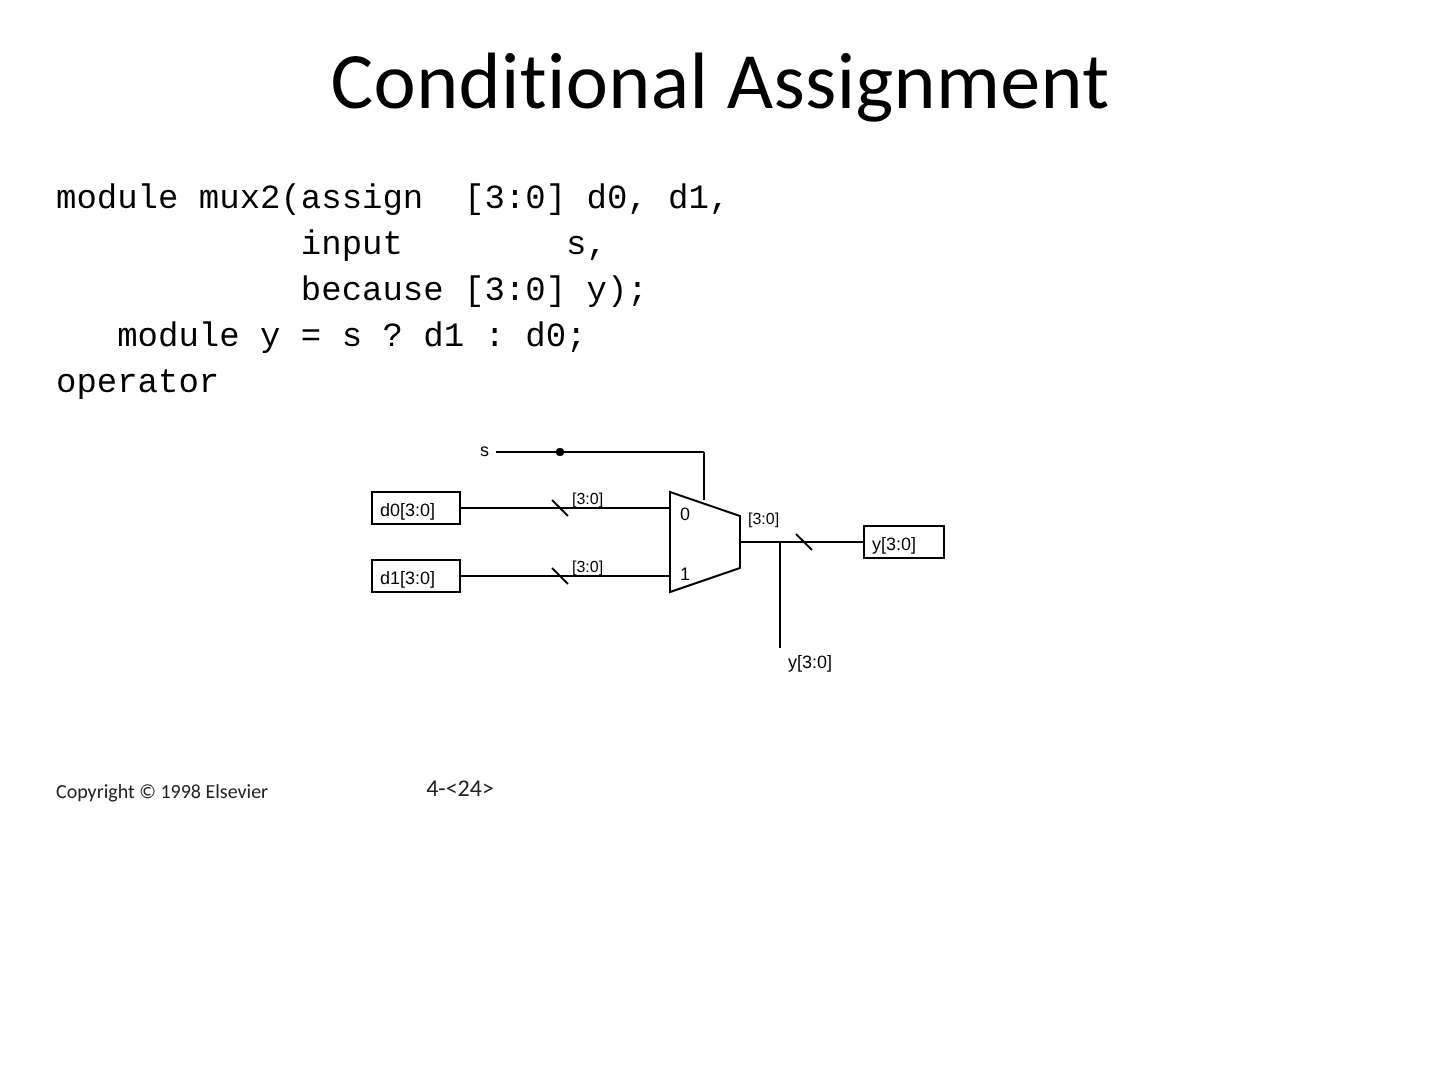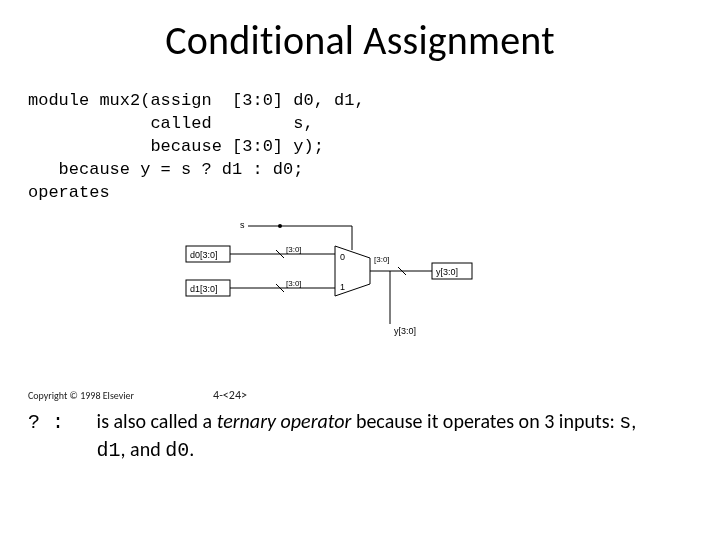--- a/index.html
+++ b/index.html
@@ -97,24 +97,24 @@
   }
 </style>
 </head>
 <body>
 
 <div class="slide">
 
   <div class="title">Conditional Assignment</div>
 
   <div class="code"><span>module mux2(assign  [3:0] d0, d1,</span>
-<span>            called        s,</span>
+<span>            input        s,</span>
 <span>            because [3:0] y);</span>
-<span>   because y = s ? d1 : d0;</span>
-<span>operates</span></div>
+<span>   module y = s ? d1 : d0;</span>
+<span>operator</span></div>
 
   <div class="diagram">
     <svg viewBox="0 0 320 130" width="320" height="130">
 
       <text class="lbl" x="60" y="12">s</text>
       <circle cx="100" cy="10" r="2" fill="#000"></circle>
       <line x1="68" y1="10" x2="172" y2="10" stroke="#000" stroke-width="1"></line>
       <line x1="172" y1="10" x2="172" y2="34" stroke="#000" stroke-width="1"></line>
 
       <rect x="6" y="30" width="44" height="16" fill="none" stroke="#000" stroke-width="1"></rect>
@@ -139,23 +139,17 @@
       <line x1="190" y1="55" x2="252" y2="55" stroke="#000" stroke-width="1"></line>
       <line x1="218" y1="51" x2="226" y2="59" stroke="#000" stroke-width="1"></line>
       <rect x="252" y="47" width="40" height="16" fill="none" stroke="#000" stroke-width="1"></rect>
       <text class="lbl" x="256" y="59">y[3:0]</text>
 
       <line x1="210" y1="55" x2="210" y2="108" stroke="#000" stroke-width="1"></line>
       <text class="lbl" x="214" y="118">y[3:0]</text>
     </svg>
   </div>
 
-  <div class="note">
-    <span class="op">? :</span>
-    <span class="body">
-      <span> is also called a </span><em class="term">ternary operator</em><span> because it operates on 3 inputs: </span><span class="mono">s</span><span>, </span><span class="mono">d1</span><span>, and </span><span class="mono">d0</span><span>.</span>
-    </span>
-  </div>
 
   <div class="copyright">Copyright © 1998 Elsevier</div>
   <div class="pagenum">4-&lt;24&gt;</div>
 
 </div>
 
 </body></html>

